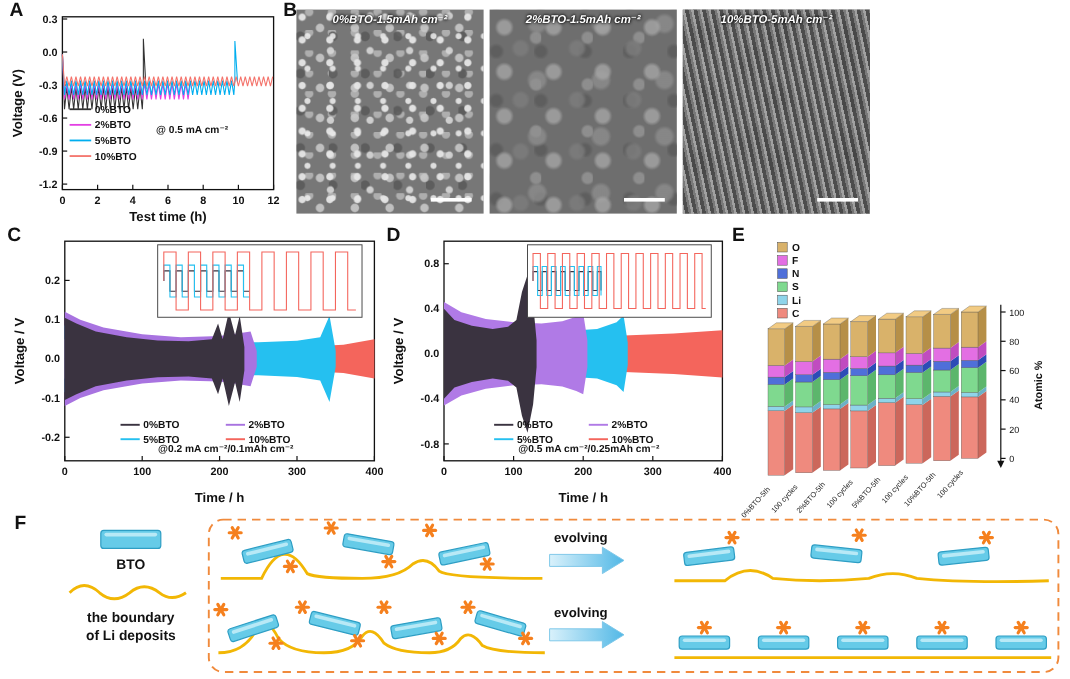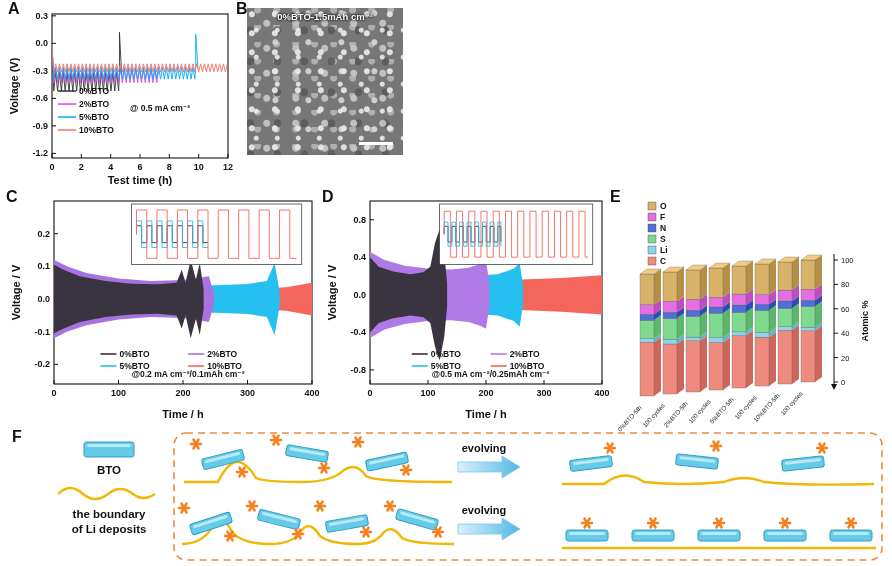--- a/index.html
+++ b/index.html
@@ -3,21 +3,21 @@
 <meta charset="utf-8">
 <style>
   *{margin:0;padding:0;box-sizing:border-box;}
   html,body{background:#fff;}
   body{font-family:"Liberation Sans","DejaVu Sans",sans-serif;}
   .figure{position:relative;width:892px;height:566px;background:#fff;overflow:hidden;}
   .plabel{position:absolute;font-size:16px;font-weight:bold;color:#111;z-index:5;}
   .chart{position:absolute;overflow:visible;}
   svg text{font-family:"Liberation Sans","DejaVu Sans",sans-serif;}
   .sem-row{position:absolute;left:247px;top:8px;display:flex;gap:5px;}
-  .sem-tile{position:relative;width:156px;height:147px;overflow:hidden;}
+  .sem-tile{position:relative;width:156px;height:170px;overflow:hidden;font-style:italic;}
   .sem-label{position:absolute;top:3px;left:50%;transform:translateX(-50%);white-space:nowrap;color:#fff;font-size:9.5px;font-weight:bold;text-shadow:0 0 2px #000,0 0 3px #000;z-index:2;}
   .scalebar{position:absolute;right:10px;bottom:10px;width:34px;height:3px;background:#fff;z-index:2;}
   .sem0{background-color:#777;background-image:
     radial-gradient(circle at 21% 33%, rgba(230,230,230,.95) 0 2.5px, transparent 3.5px),
     radial-gradient(circle at 68% 61%, rgba(200,200,200,.9) 0 3px, transparent 4px),
     radial-gradient(circle at 44% 82%, rgba(240,240,240,.85) 0 2px, transparent 3px),
     radial-gradient(circle at 86% 18%, rgba(215,215,215,.9) 0 2.5px, transparent 3.5px),
     radial-gradient(circle at 12% 72%, rgba(90,90,90,.9) 0 3.5px, transparent 4.5px),
     radial-gradient(circle at 56% 12%, rgba(180,180,180,.9) 0 3px, transparent 4px);
     background-size:23px 19px,29px 25px,21px 27px,33px 29px,27px 31px,19px 17px;}
@@ -88,20 +88,28 @@
       <text x="73" y="112.04458598726114" font-size="8.5" text-anchor="start" fill="#111" font-weight="bold">5%BTO</text>
       <line x1="52" y1="122.04458598726114" x2="70" y2="122.04458598726114" stroke="#f4736b" stroke-width="1.5"></line>
       <text x="73" y="125.04458598726114" font-size="8.5" text-anchor="start" fill="#111" font-weight="bold">10%BTO</text>
       <text x="124" y="103.04458598726114" font-size="8.5" text-anchor="start" fill="#111" font-weight="bold">@ 0.5 mA cm⁻²</text>
     </svg>
 
   <span class="plabel" style="left:236px;top:0px">B</span>
   <div class="sem-row">
     <div class="sem-tile sem0">
       <span class="sem-label">0%BTO-1.5mAh cm⁻²</span>
+      <span class="scalebar"></span>
+    </div>
+    <div class="sem-tile sem1">
+      <span class="sem-label">2%BTO-1.5mAh cm⁻²</span>
+      <span class="scalebar"></span>
+    </div>
+    <div class="sem-tile sem3">
+      <span class="sem-label">10%BTO-5mAh cm⁻²</span>
       <span class="scalebar"></span>
     </div>
   </div>
 
   <span class="plabel" style="left:6px;top:188px">C</span>
   <svg id="svgC" class="chart" style="left:8px;top:196px" width="312" height="226">
       <rect x="46" y="5" width="258" height="183" fill="none" stroke="#111" stroke-width="1.1"></rect>
       <line x1="46" y1="168.39285714285714" x2="50" y2="168.39285714285714" stroke="#111" stroke-width="1"></line>
       <text x="42" y="171.39285714285714" font-size="9" text-anchor="end" fill="#111" font-weight="bold">-0.2</text>
       <line x1="46" y1="135.71428571428572" x2="50" y2="135.71428571428572" stroke="#111" stroke-width="1"></line>

